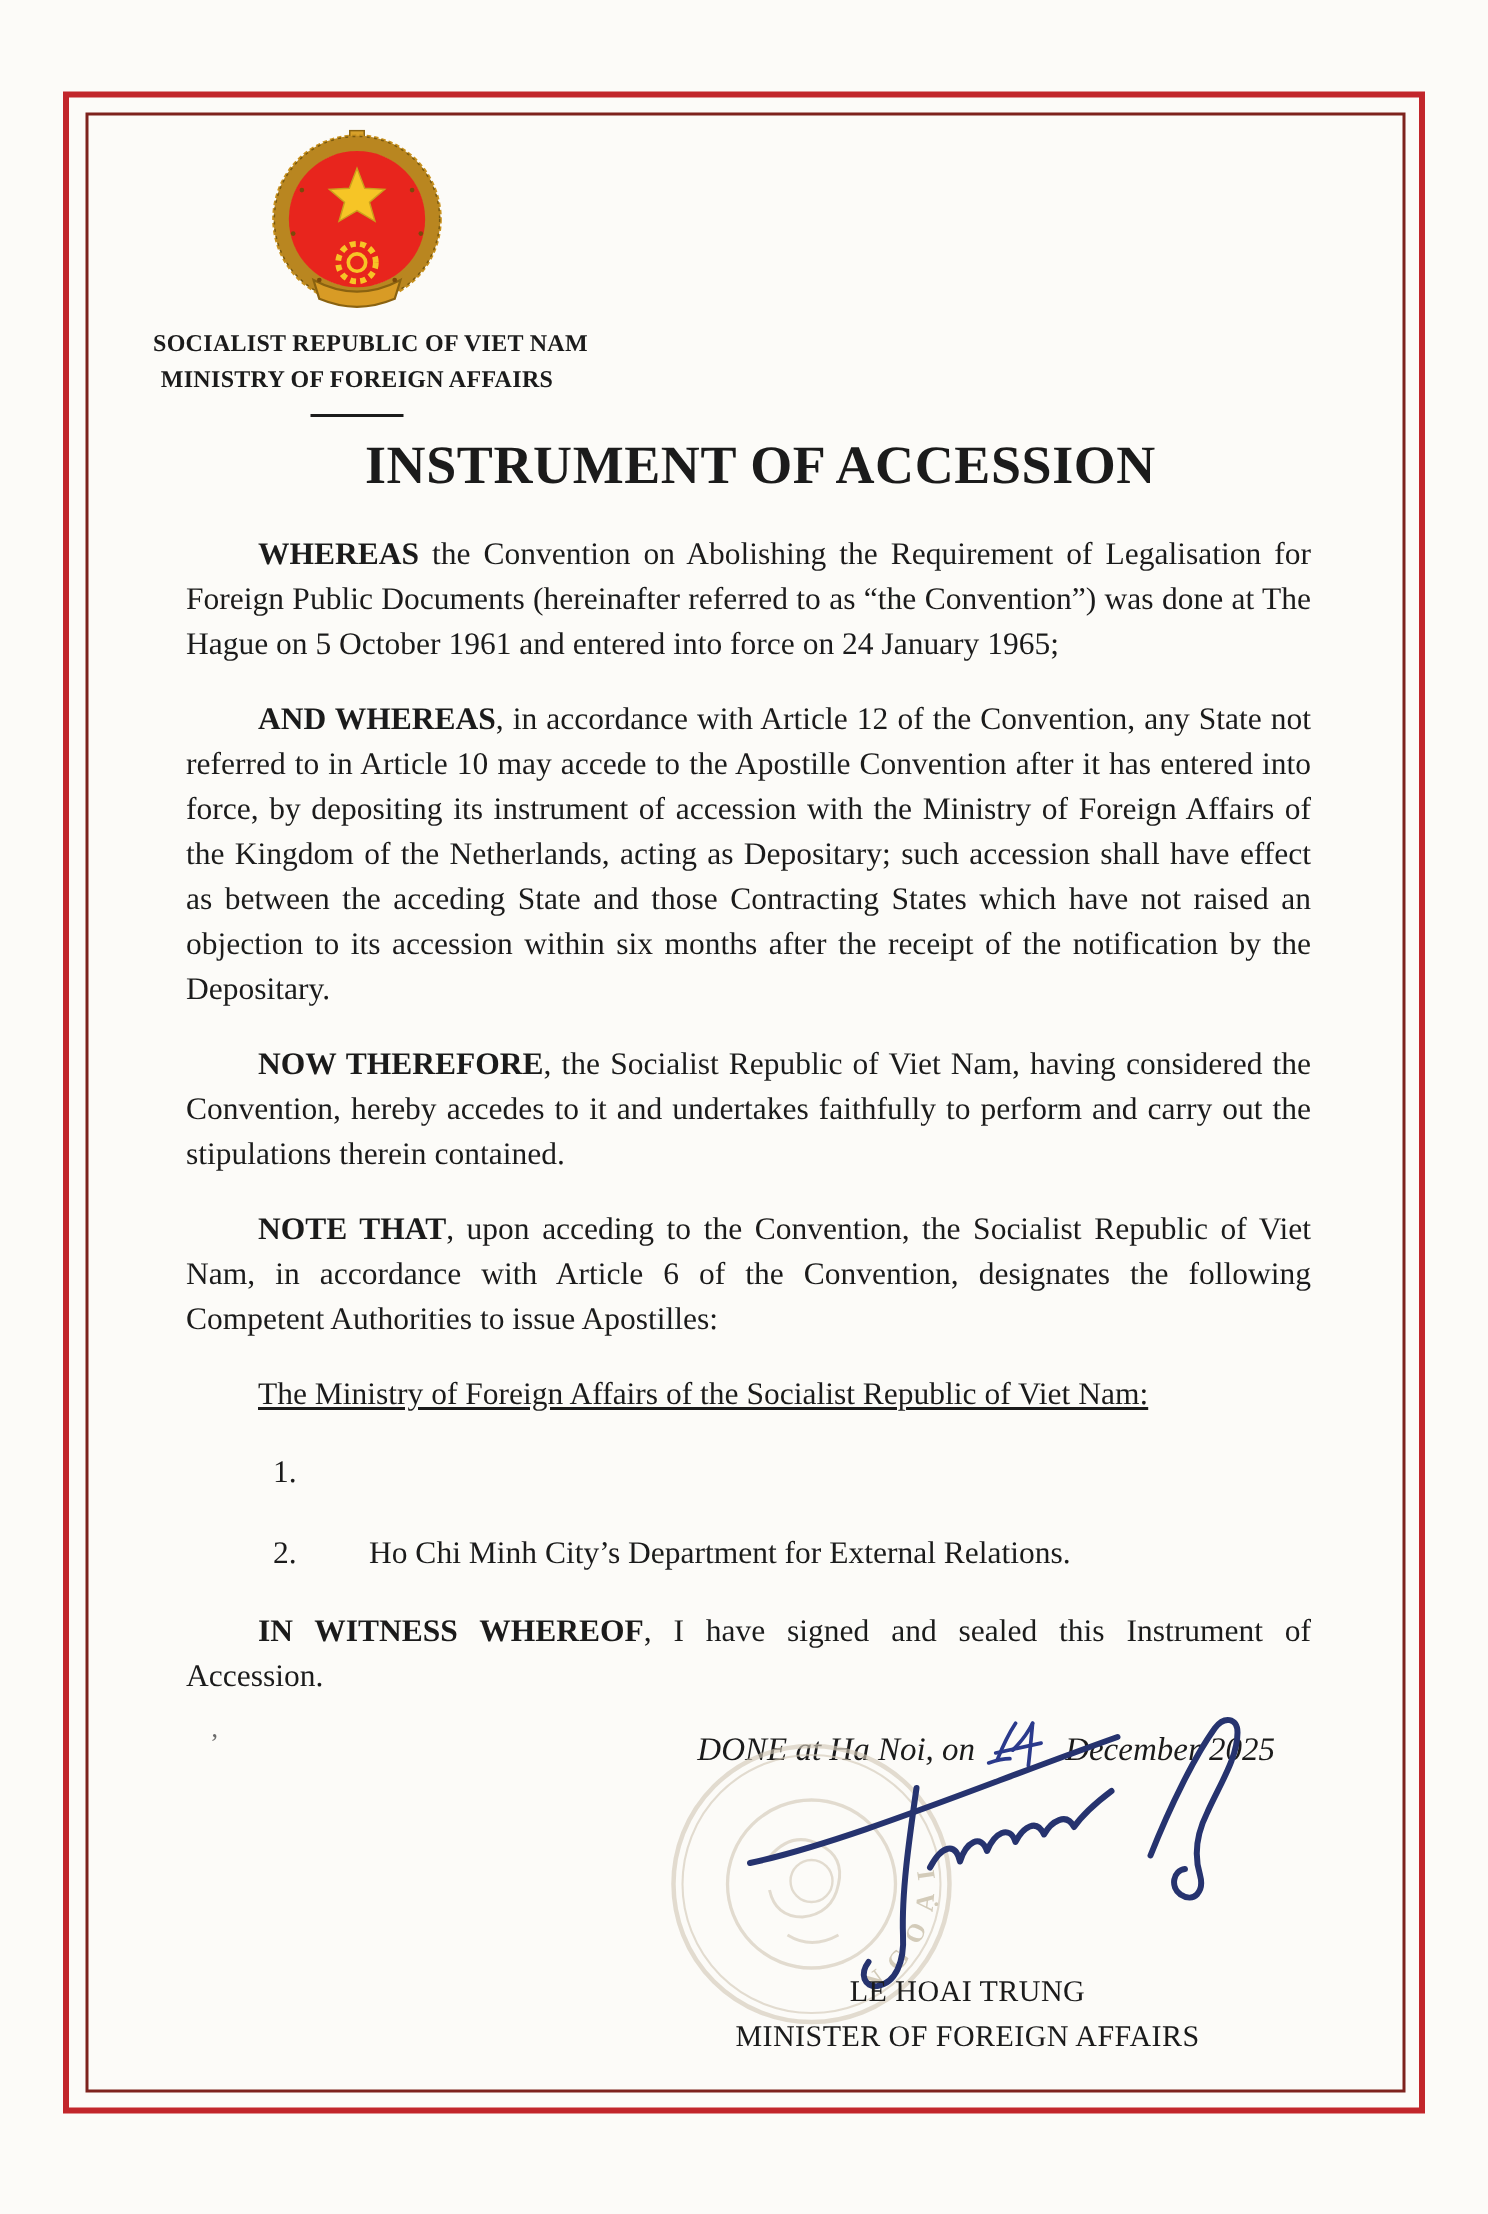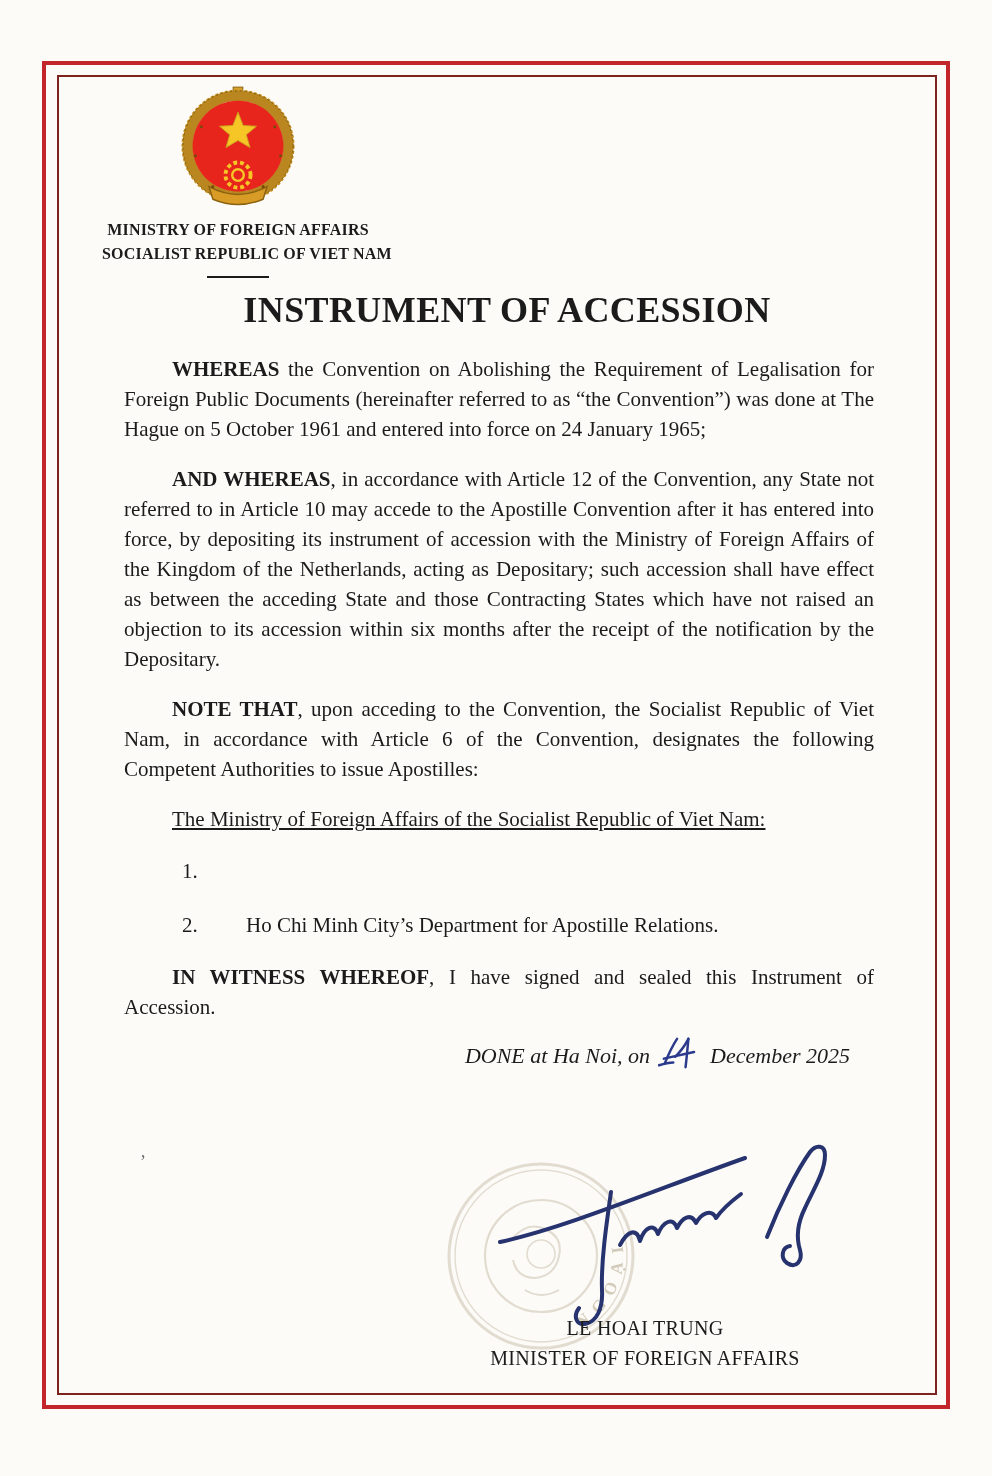--- a/index.html
+++ b/index.html
@@ -86,45 +86,46 @@
       <circle cx="60" cy="92" r="13" fill="#e8251d" stroke="#f6c526" stroke-width="4" stroke-dasharray="4 3"></circle>
       <circle cx="60" cy="92" r="6" fill="none" stroke="#f6c526" stroke-width="2.5"></circle>
       <path d="M30,104 Q60,120 90,104 L86,117 Q60,128 34,117 Z" fill="#d89b25" stroke="#8a6210" stroke-width="1.5"></path>
       <circle cx="22" cy="42" r="1.6" fill="#7a4a0a"></circle>
       <circle cx="98" cy="42" r="1.6" fill="#7a4a0a"></circle>
       <circle cx="16" cy="72" r="1.6" fill="#7a4a0a"></circle>
       <circle cx="104" cy="72" r="1.6" fill="#7a4a0a"></circle>
       <circle cx="34" cy="104" r="1.6" fill="#7a4a0a"></circle>
       <circle cx="86" cy="104" r="1.6" fill="#7a4a0a"></circle>
     </svg>
+    <div class="header-line">SOCIALIST REPUBLIC OF VIET NAM</div>
     <div class="header-line">MINISTRY OF FOREIGN AFFAIRS</div>
-    <div class="header-line">SOCIALIST REPUBLIC OF VIET NAM</div>
     <div class="header-rule"></div>
   </div>
 
   <div class="doc-title">INSTRUMENT OF ACCESSION</div>
 
   <div class="bodytext">
 
     <p><b>WHEREAS</b><span> the Convention on Abolishing the Requirement of Legalisation for Foreign Public Documents (hereinafter referred to as “the Convention”) was done at The Hague on 5 October 1961 and entered into force on 24 January 1965;</span></p>
 
     <p><b>AND WHEREAS</b><span>, in accordance with Article 12 of the Convention, any State not referred to in Article 10 may accede to the Apostille Convention after it has entered into force, by depositing its instrument of accession with the Ministry of Foreign Affairs of the Kingdom of the Netherlands, acting as Depositary; such accession shall have effect as between the acceding State and those Contracting States which have not raised an objection to its accession within six months after the receipt of the notification by the Depositary.</span></p>
 
+    <p><b>NOW THEREFORE</b><span>, the Socialist Republic of Viet Nam, having considered the Convention, hereby accedes to it and undertakes faithfully to perform and carry out the stipulations therein contained.</span></p>
 
     <p><b>NOTE THAT</b><span>, upon acceding to the Convention, the Socialist Republic of Viet Nam, in accordance with Article 6 of the Convention, designates the following Competent Authorities to issue Apostilles:</span></p>
 
     <div class="intro-line">The Ministry of Foreign Affairs of the Socialist Republic of Viet Nam:</div>
 
     <div class="auth-item">
       <span class="auth-num">1.</span>
     </div>
 
     <div class="auth-item">
       <span class="auth-num">2.</span>
-      <span>Ho Chi Minh City’s Department for Apostille Relations.</span>
+      <span>Ho Chi Minh City’s Department for External Relations.</span>
     </div>
 
     <p class="witness"><b>IN WITNESS WHEREOF</b><span>, I have signed and sealed this Instrument of Accession.</span></p>
 
     <div class="done-line">
       <span>DONE at Ha Noi, on</span><svg class="hand-day" width="44" height="34" viewBox="0 0 46 36">
         <g fill="none" stroke="#2b3a8c" stroke-width="2.6" stroke-linecap="round">
           <path d="M 9,29 C 13,19 18,9 22,3"></path>
           <path d="M 3,31 C 9,29 14,28 18,28"></path>
           <path d="M 34,3 C 30,11 25,17 20,22"></path>

